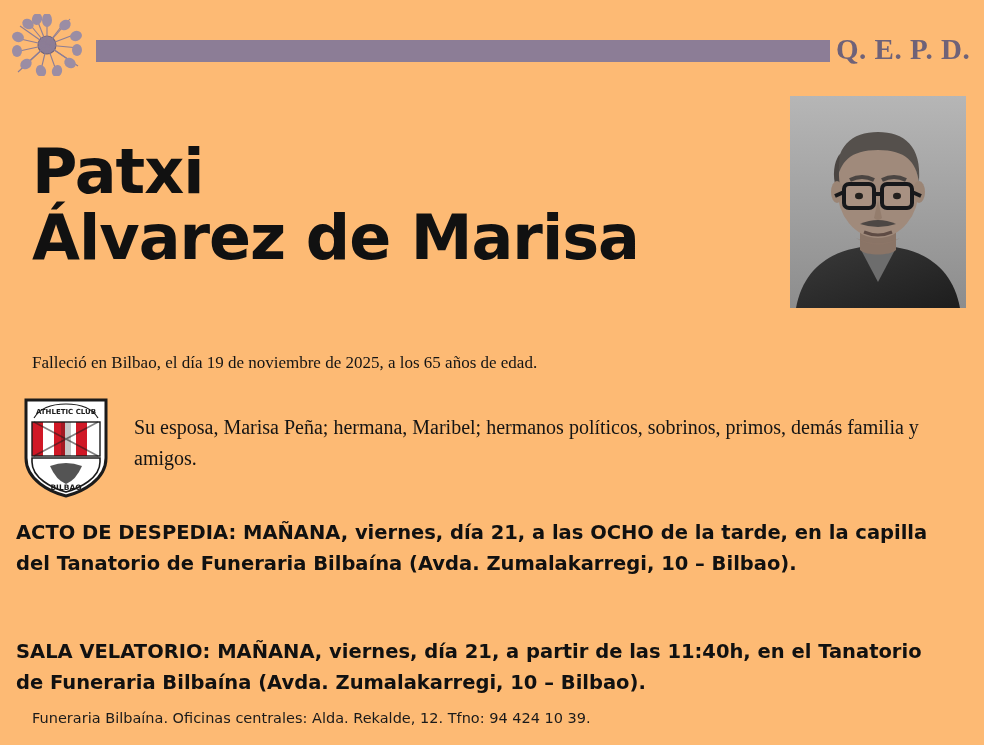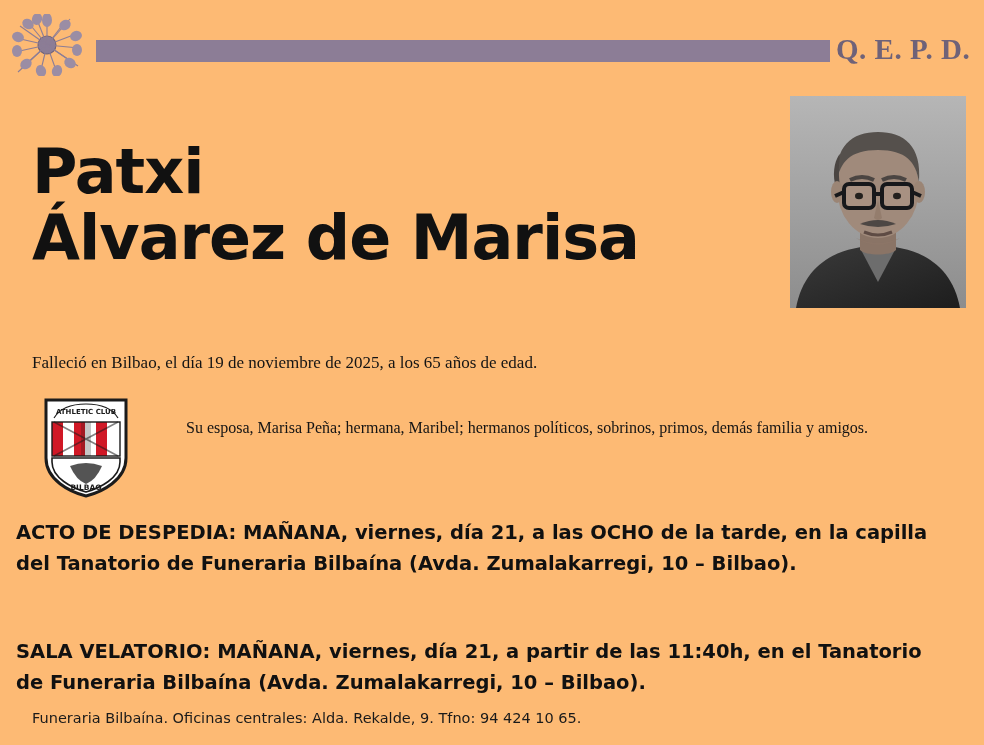--- a/index.html
+++ b/index.html
@@ -95,35 +95,34 @@
     top: 348px;
     width: 920px;
     font-family: "Liberation Serif", serif;
     font-size: 17px;
     line-height: 30px;
     color: #141414;
   }
 
   .crest-row {
     position: absolute;
-    left: 40px;
+    left: 20px;
     top: 394px;
     width: 920px;
     display: flex;
     align-items: flex-start;
-    gap: 32px;
   }
   .crest {
     width: 96px;
     flex: 0 0 96px;
     padding-top: 2px;
   }
   .family-text {
     font-family: "Liberation Serif", serif;
-    font-size: 16px;
+    font-size: 20px;
     line-height: 31px;
     color: #141414;
     padding-left: 18px;
     padding-top: 18px;
   }
 
   .notice {
     position: absolute;
     left: 16px;
     width: 920px;
@@ -280,15 +279,15 @@
         <path d="M30 70 q16 -6 32 0 q-6 14 -16 18 q-10 -4 -16 -18 Z" fill="#1b1b1b" opacity="0.75"></path>
         <text x="46" y="94" font-family="DejaVu Sans, sans-serif" font-size="7.5" font-weight="bold" fill="#1b1b1b" text-anchor="middle">BILBAO</text>
       </svg>
     </div>
     <div class="family-text">Su esposa, Marisa Peña; hermana, Maribel; hermanos políticos, sobrinos, primos, demás familia y amigos.</div>
   </div>
 
   <div class="notice one">ACTO DE DESPEDIA: MAÑANA, viernes, día 21, a las OCHO de la tarde, en la capilla del Tanatorio de Funeraria Bilbaína (Avda. Zumalakarregi, 10 – Bilbao).</div>
   <div class="notice two">SALA VELATORIO: MAÑANA, viernes, día 21, a partir de las 11:40h, en el Tanatorio de Funeraria Bilbaína (Avda. Zumalakarregi, 10 – Bilbao).</div>
 
-  <div class="footer">Funeraria Bilbaína. Oficinas centrales: Alda. Rekalde, 9. Tfno: 94 424 10 65.</div>
+  <div class="footer">Funeraria Bilbaína. Oficinas centrales: Alda. Rekalde, 12. Tfno: 94 424 10 39.</div>
 
 </div>
 
 </body></html>

